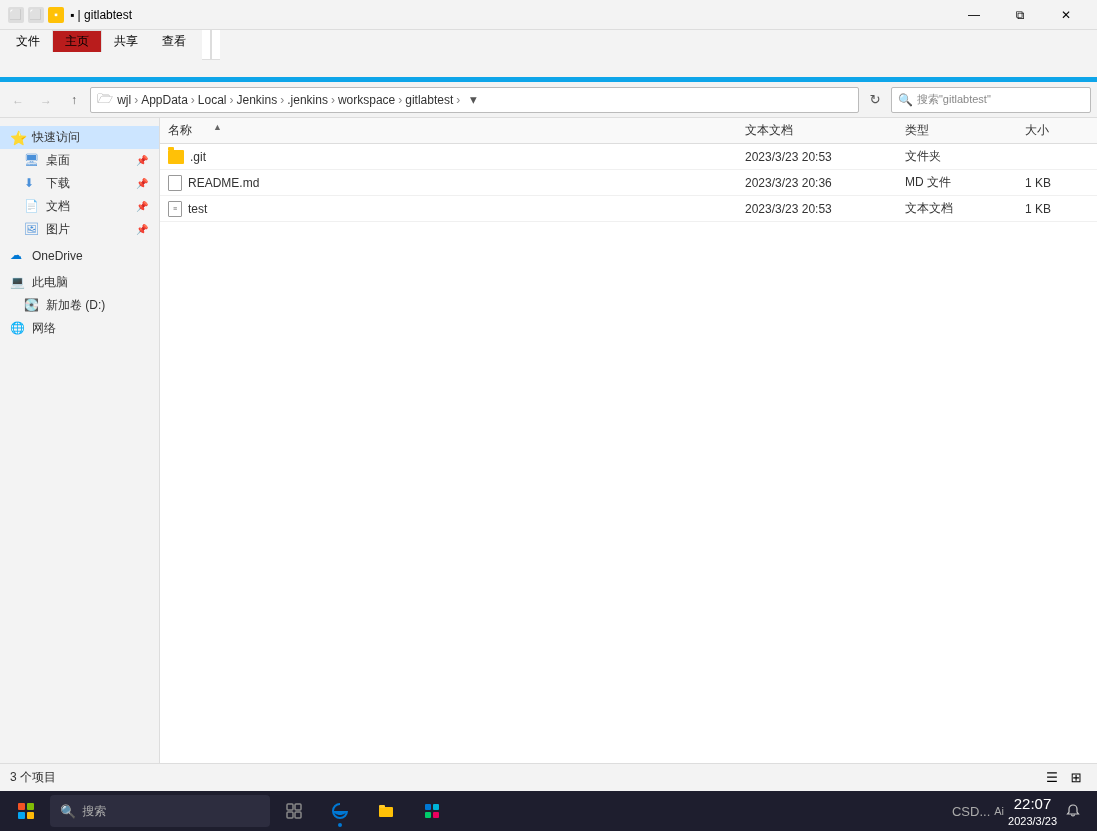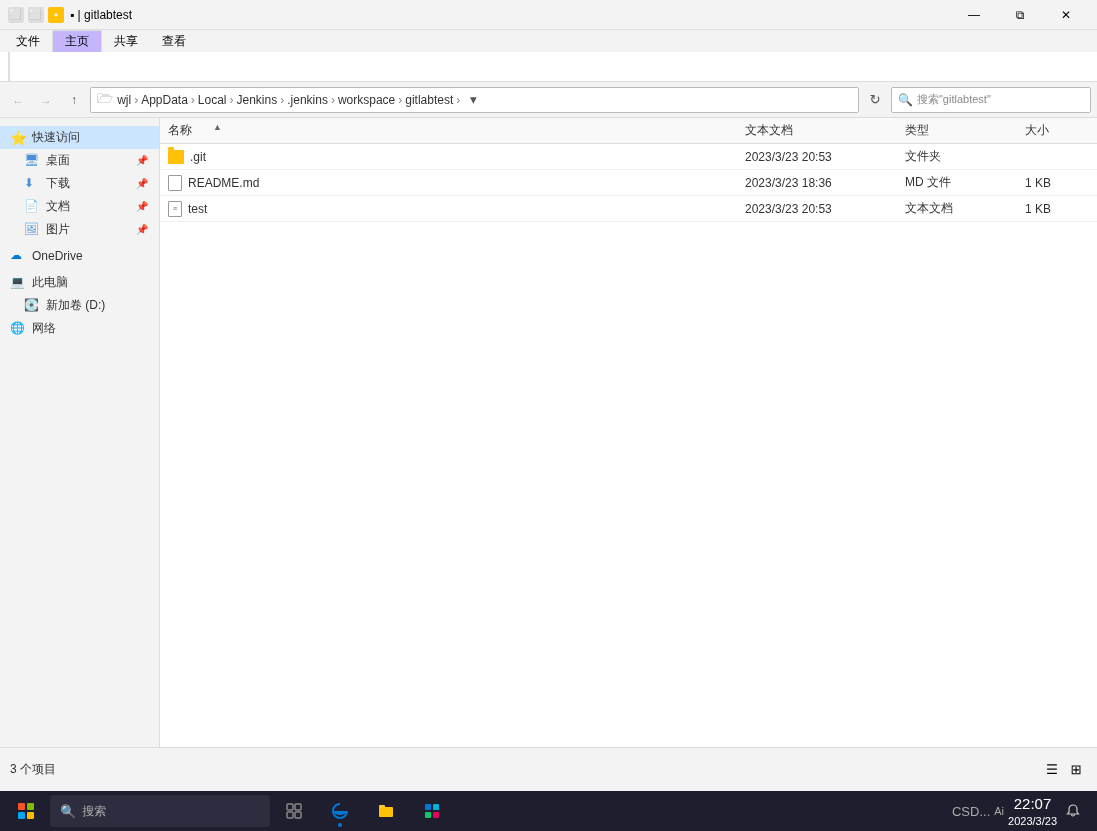--- a/index.html
+++ b/index.html
@@ -15,24 +15,24 @@
       border-bottom: 1px solid #ddd;
       user-select: none;
     }
     .title-bar-icons { display: flex; gap: 4px; margin-right: 6px; }
     .title-bar-icon { width: 16px; height: 16px; background: #ccc; border-radius: 2px; display: flex; align-items: center; justify-content: center; font-size: 10px; }
     .title-bar-title { font-size: 12px; color: #000000; flex: 1; }
     .title-bar-controls { display: flex; gap: 0; margin-left: auto; }
     .title-ctrl { width: 46px; height: 30px; display: flex; align-items: center; justify-content: center; font-size: 12px; cursor: pointer; }
 
     
-    .ribbon { height: 52px; background: #f3f3f3; border-bottom: 1px solid #0ea5e9; display: flex; flex-direction: column; }
+    .ribbon { height: 52px; background: #f3f3f3; border-bottom: 5px solid #0ea5e9; display: flex; flex-direction: row; }
     .ribbon-tabs { display: flex; height: 22px; align-items: flex-end; padding: 0 4px; }
     .ribbon-tab { padding: 2px 12px; font-size: 12px; cursor: pointer; background: transparent; border: none; }
-    .ribbon-tab.active { background: #c4b5fd; border: 1px solid #ddd; border-bottom: none; }
+    .ribbon-tab.active { background: #b91c1c; border: 1px solid #ddd; border-bottom: none; }
     .ribbon-content { height: 30px; background: white; display: flex; align-items: center; padding: 0 8px; gap: 8px; border-bottom: 1px solid #ddd; }
 
     
     .address-bar {
       height: 36px;
       background: #f3f3f3;
       border-bottom: 1px solid #ddd;
       display: flex;
       align-items: center;
       padding: 0 6px;
@@ -134,21 +134,21 @@
     .icon-download { color: #4a90d9; font-size: 12px; }
     .icon-documents { color: #4a90d9; font-size: 12px; }
     .icon-pictures { color: #4a90d9; font-size: 12px; }
     .icon-onedrive { color: #0078d4; font-size: 12px; }
     .icon-thispc { color: #4a90d9; font-size: 12px; }
     .icon-drive { color: #555; font-size: 12px; }
     .icon-network { color: #4a90d9; font-size: 12px; }
 
     
     .status-bar {
-      height: 44px;
+      height: 28px;
       background: #f3f3f3;
       border-top: 1px solid #ddd;
       display: flex;
       align-items: center;
       padding: 0 10px;
       font-size: 12px;
       color: #333;
       position: absolute;
       bottom: 40px;
       left: 0;
@@ -351,21 +351,21 @@
         <span></span>
       </div>
     </div>
 
     <div class="file-row">
       <div class="col">
         <div class="file-icon" style="font-size:7px; color:#333;"></div>
         <span>README.md</span>
       </div>
       <div class="col">
-        <span>2023/3/23 18:36</span>
+        <span>2023/3/23 20:36</span>
       </div>
       <div class="col">
         <span>MD 文件</span>
       </div>
       <div class="col">
         <span>1 KB</span>
       </div>
     </div>
 
     <div class="file-row">

